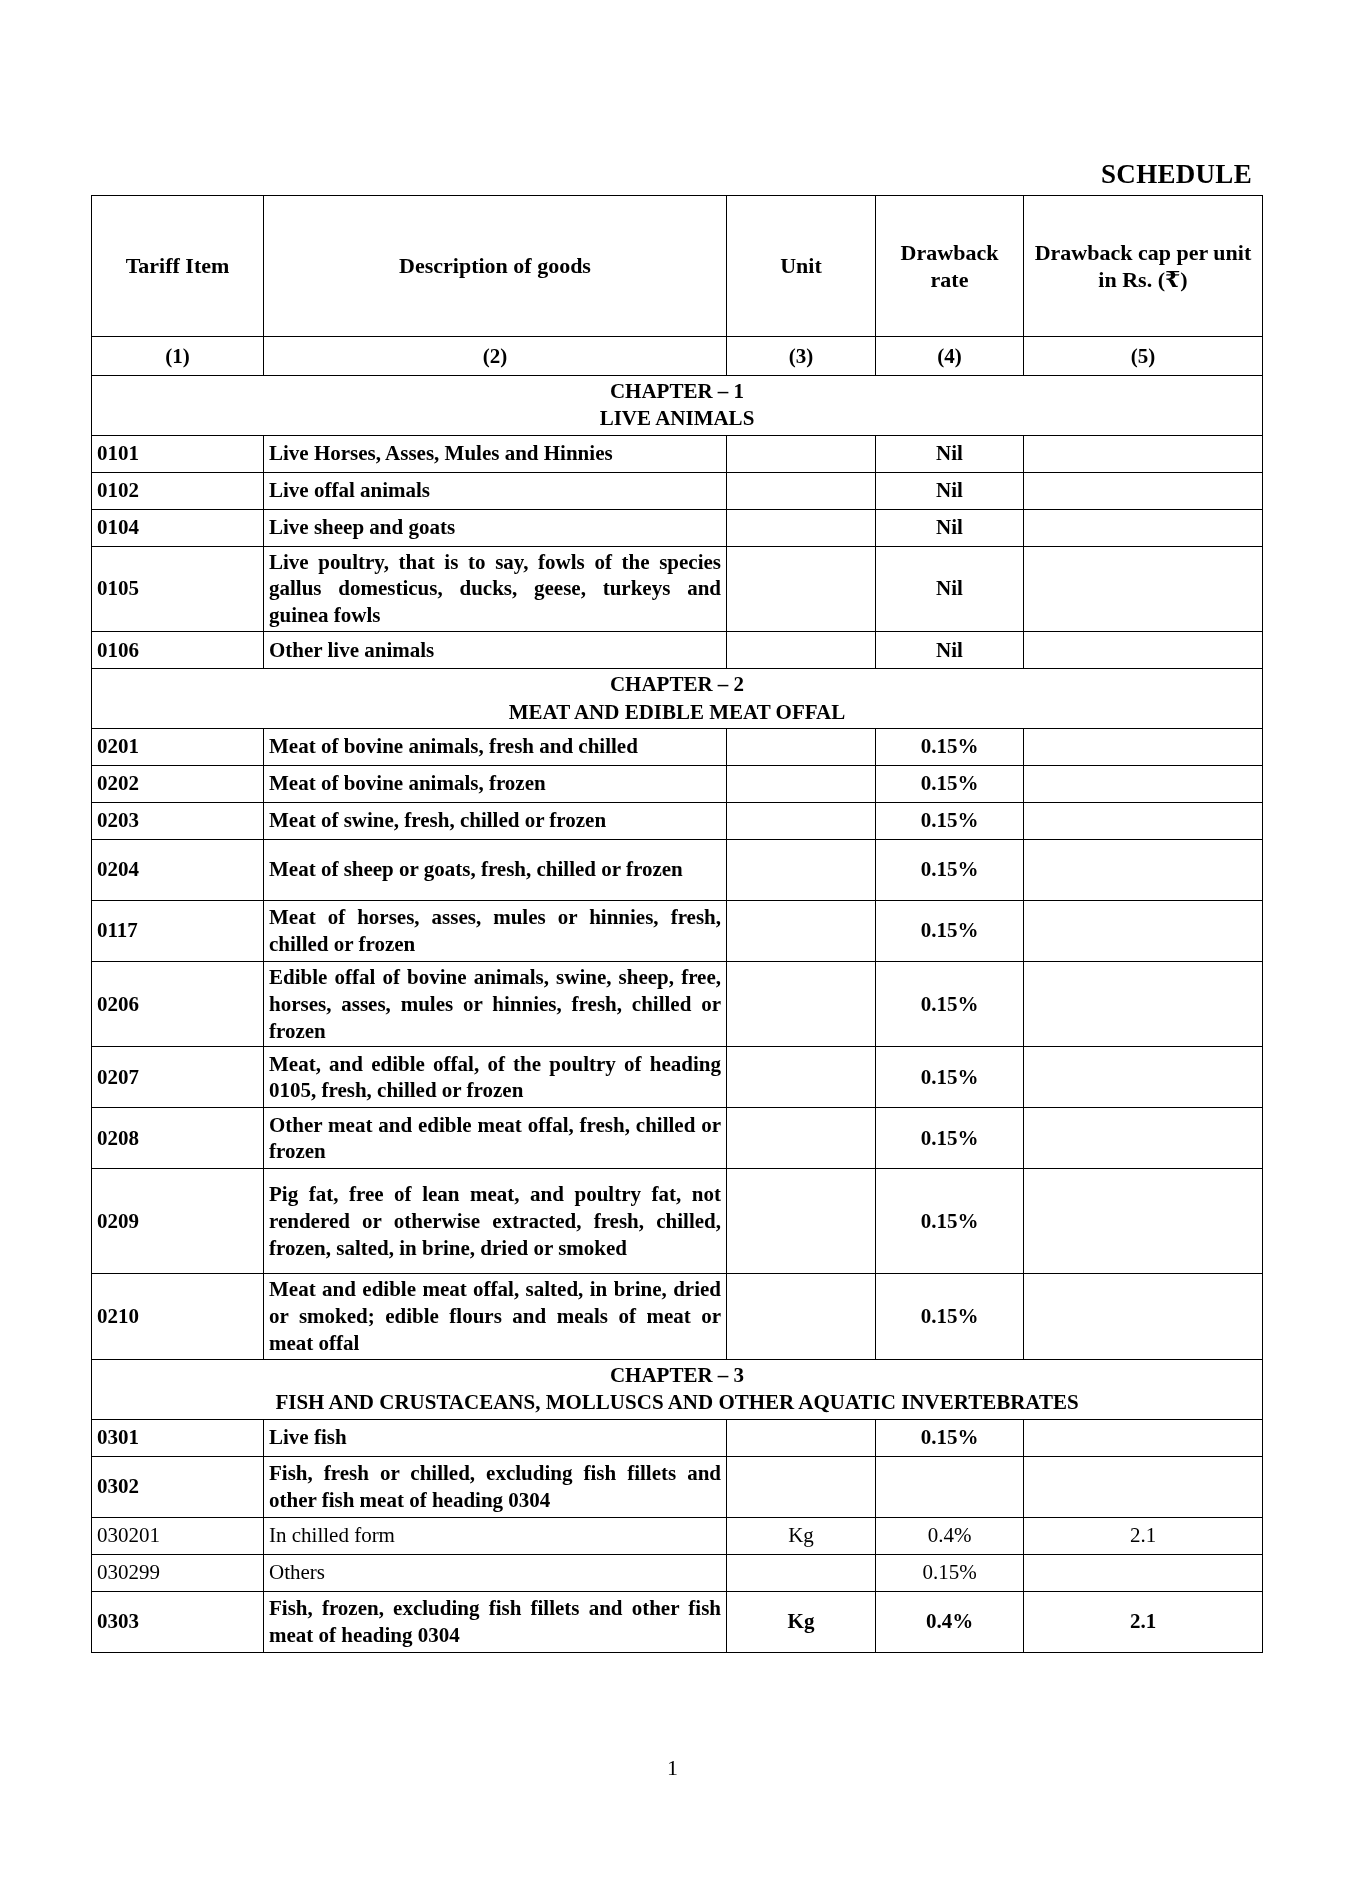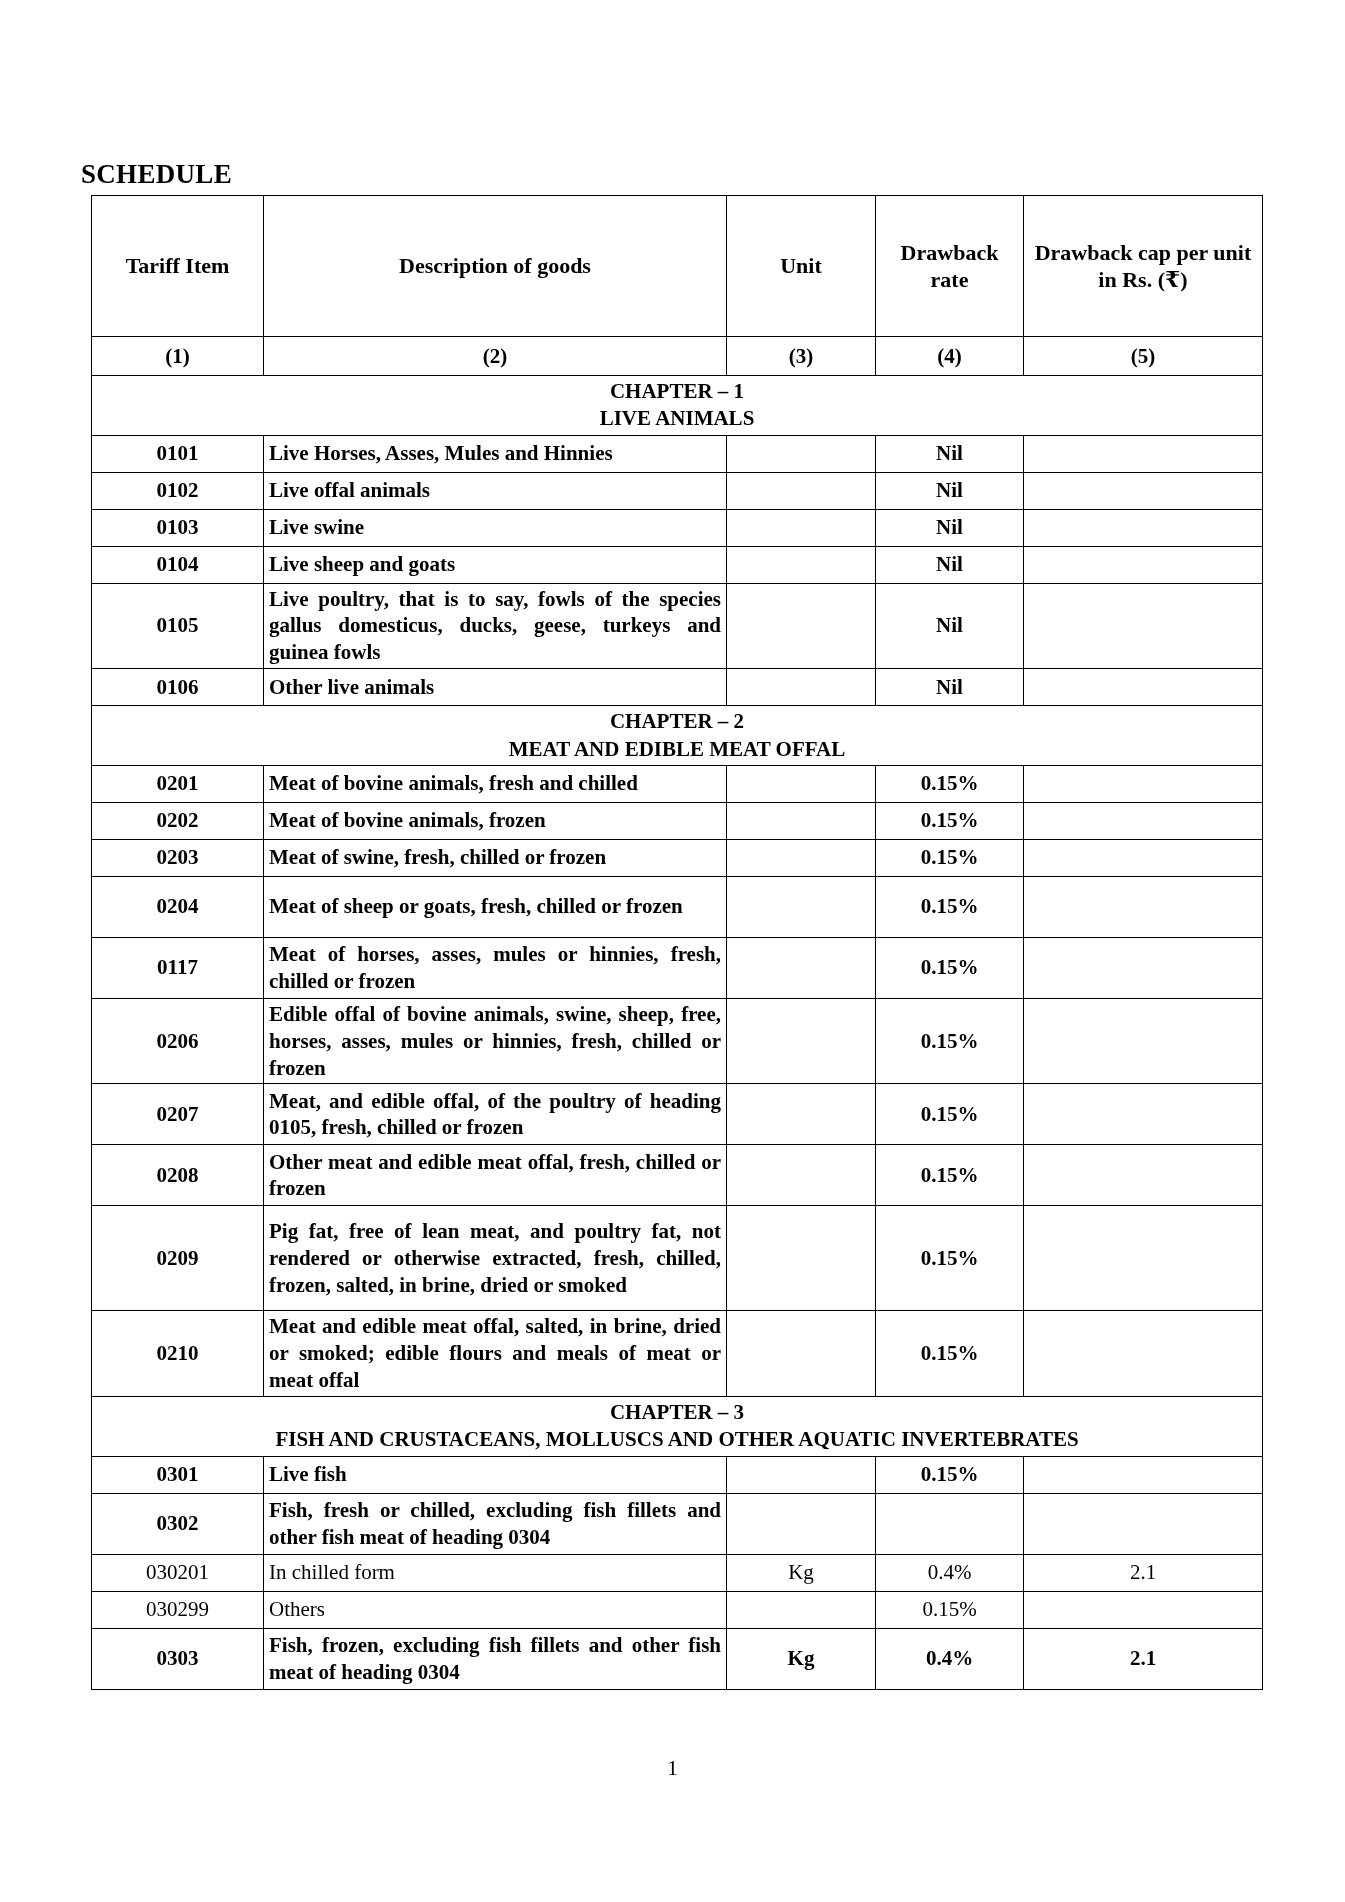--- a/index.html
+++ b/index.html
@@ -22,21 +22,21 @@
     top: 0;
     width: 1345px;
     height: 1902px;
   }
 
   .doc-title {
     position: absolute;
     left: 81px;
     top: 160px;
     width: 1171px;
-    text-align: left;
+    text-align: right;
     font-size: 27px;
     font-weight: bold;
     letter-spacing: 0.3px;
     line-height: 1.1;
   }
 
   table.schedule {
     position: absolute;
     left: 91px;
     top: 195px;
@@ -76,21 +76,20 @@
 
   .chapter-cell {
     text-align: center;
     font-size: 21px;
     line-height: 1.3;
     padding: 5px 4px 7px 4px;
   }
   .chapter-cell .chline { display: block; }
 
   td.c-tariff {
-    text-align: center;
   }
   td.c-desc {
     text-align: justify;
     text-align-last: left;
     padding-left: 7px;
     padding-right: 7px;
     hyphens: none;
   }
   td.c-unit, td.c-rate, td.c-cap {
     text-align: center;
@@ -159,27 +158,20 @@
           <td class="c-cap"></td>
         </tr>
         <tr class="r1">
           <td class="c-tariff">0102</td>
           <td class="c-desc">Live offal animals</td>
           <td class="c-unit"></td>
           <td class="c-rate">Nil</td>
           <td class="c-cap"></td>
         </tr>
         <tr class="r1">
-          <td class="c-tariff">0103</td>
-          <td class="c-desc">Live swine</td>
-          <td class="c-unit"></td>
-          <td class="c-rate">Nil</td>
-          <td class="c-cap"></td>
-        </tr>
-        <tr class="r1">
           <td class="c-tariff">0104</td>
           <td class="c-desc">Live sheep and goats</td>
           <td class="c-unit"></td>
           <td class="c-rate">Nil</td>
           <td class="c-cap"></td>
         </tr>
         <tr class="r3">
           <td class="c-tariff">0105</td>
           <td class="c-desc">Live poultry, that is to say, fowls of the species gallus domesticus, ducks, geese, turkeys and guinea fowls</td>
           <td class="c-unit"></td>

